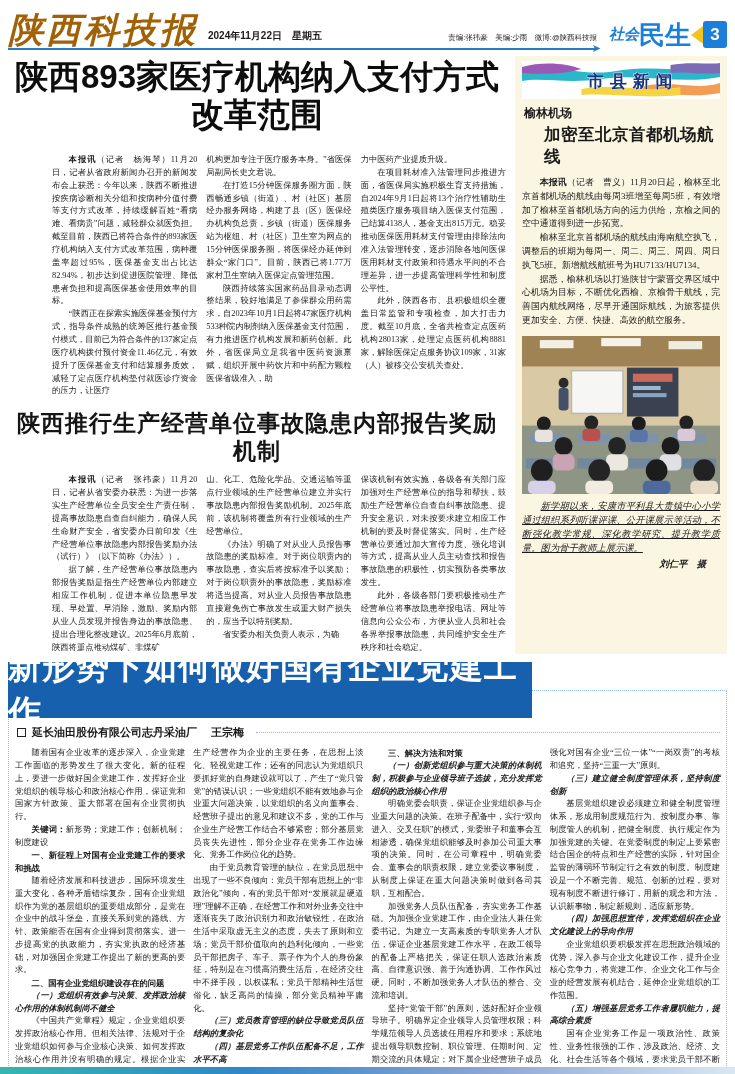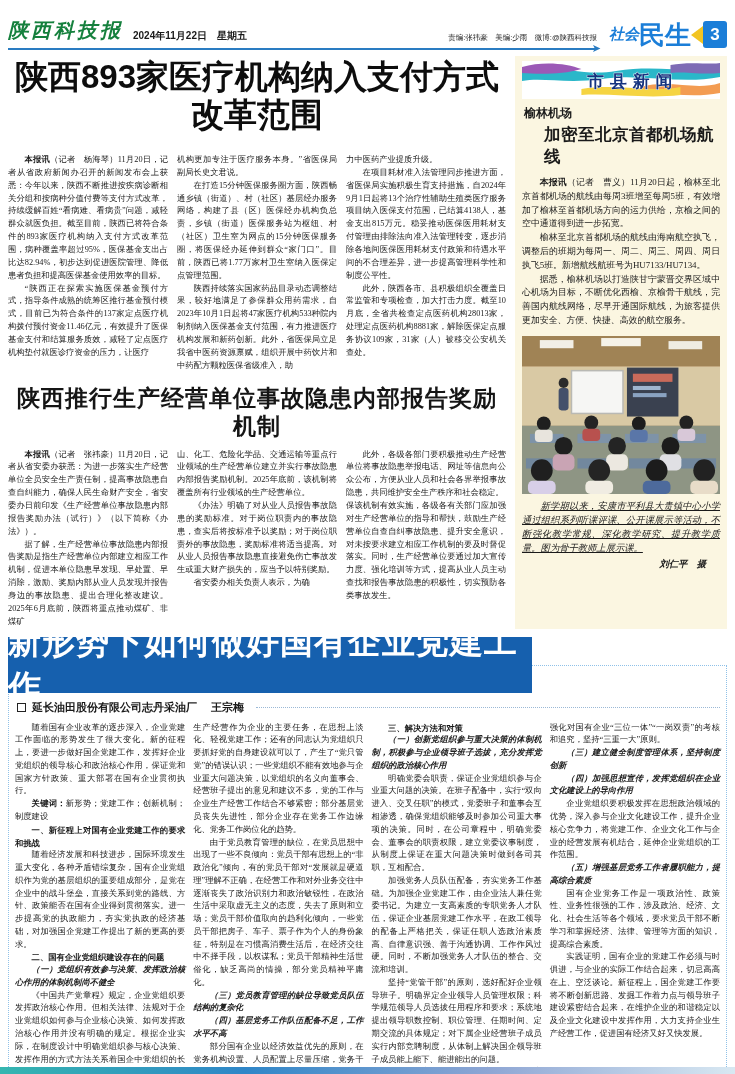--- a/index.html
+++ b/index.html
@@ -7,42 +7,42 @@
   .page {
     position:relative; width:735px; height:1074px; margin:0 auto;
     background:#ffffff; overflow:hidden;
     font-family:"Liberation Serif","DejaVu Serif",serif; color:#1a1a1a;
     padding:6px 8px 0 8px;
   }
   
   .masthead-row { display:flex; align-items:flex-end; height:44px; }
   .mast-left { flex:1; display:flex; align-items:flex-end; gap:10px;
     border-bottom:2px solid #2a7cc2; padding-bottom:3px; position:relative; }
-  .paper-name { font-size:20px; line-height:30px; color:#15803d; font-weight:bold;
-    font-style:italic; letter-spacing:3px; font-family:Liberation Serif, serif; }
+  .paper-name { font-size:35px; line-height:30px; color:#a16207; font-weight:bold;
+    font-style:italic; letter-spacing:3px; font-family:Liberation Sans, sans-serif; }
   .mast-date { font-size:10px; font-weight:bold; padding-bottom:2px; font-family:"Liberation Sans",sans-serif;}
   .mast-weekday { font-size:10px; font-weight:bold; padding-bottom:2px; font-family:"Liberation Sans",sans-serif;text-align:right;}
   .mast-editors { margin-left:auto; font-size:7.5px; color:#222; padding-bottom:2px; font-family:"Liberation Sans",sans-serif;}
   .mast-arrow { position:absolute; right:-4px; bottom:-7px; color:#2a7cc2; font-size:11px; }
   .section-label { display:flex; align-items:center; padding:0 0 2px 12px; }
   .sec1 { color:#1b7ed8; font-weight:bold; font-size:15px; font-family:"Liberation Sans",sans-serif; font-style:italic;}
   .sec2 { color:#1b7ed8; font-weight:bold; font-size:26px; line-height:26px; font-family:"Liberation Sans",sans-serif;}
   .page-arrow { width:0; height:0; border-top:9px solid transparent; border-bottom:9px solid transparent;
     border-right:12px solid #f2c422; }
   .page-num { background:#1b7ed8; color:#fff; font-weight:bold; font-size:17px;
     width:24px; height:27px; display:flex; align-items:center; justify-content:center;
     border-radius:3px; font-family:"Liberation Sans",sans-serif; }
   
   .main { display:grid; grid-template-columns:498px 1fr; gap:9px; margin-top:6px; }
   
   .h1 { font-family:"Liberation Sans","DejaVu Sans",sans-serif; font-weight:bold;
     font-size:33px; line-height:38px; text-align:center; letter-spacing:0px; color:#0d0d0d; margin:2px 0 20px 0; }
   .h2 { font-family:"Liberation Serif",serif; font-weight:bold; font-size:23px; line-height:28px;
     text-align:center; letter-spacing:1px; color:#151515; margin:12px 0 8px 0; }
-  .cols3 { display:flex; gap:9px; }
+  .cols3 { display:flex; gap:9px;margin-left:44px; }
   .cols3 .col { flex:1; font-size:8.3px; line-height:1.55; text-align:justify; }
   .para { text-indent:2em; text-align:justify; }
   .para.noind { text-indent:0; }
   .para.h { font-family:"Liberation Sans",sans-serif; font-weight:bold; }
   .para.sub { font-style:italic; font-weight:bold; color:#222; }
   .para b { font-weight:bold; }
   
   .sidebar { background:#fbf6e1; padding:5px 7px 6px 7px; }
   .banner-news { width:100%; height:38px; display:block; margin-bottom:6px; }
   .kicker { font-family:"Liberation Sans",sans-serif; font-weight:bold; font-size:12px; margin:4px 0 2px 2px; }
@@ -121,22 +121,22 @@
             <p class="para"><b></b><span>据了解，生产经营单位事故隐患内部报告奖励是指生产经营单位内部建立相应工作机制，促进本单位隐患早发现、早处置、早消除，激励、奖励内部从业人员发现并报告身边的事故隐患、提出合理化整改建议。2025年6月底前，陕西将重点推动煤矿、非煤矿</span></p>
           </div>
         <div class="col">
 
         <p class="para noind"><b></b><span>山、化工、危险化学品、交通运输等重点行业领域的生产经营单位建立并实行事故隐患内部报告奖励机制。2025年底前，该机制将覆盖所有行业领域的生产经营单位。</span></p>
             <p class="para"><b></b><span>《办法》明确了对从业人员报告事故隐患的奖励标准。对于岗位职责内的事故隐患，查实后将按标准予以奖励；对于岗位职责外的事故隐患，奖励标准将适当提高。对从业人员报告事故隐患直接避免伤亡事故发生或重大财产损失的，应当予以特别奖励。</span></p>
             <p class="para"><b></b><span>省安委办相关负责人表示，为确</span></p>
           </div>
         <div class="col">
 
-        <p class="para"><b></b><span>此外，各级各部门要积极推动生产经营单位将事故隐患举报电话、网址等信息向公众公布，方便从业人员和社会各界举报事故隐患，共同维护安全生产秩序和社会稳定。</span></p>
-            <p class="para noind"><b></b><span>保该机制有效实施，各级各有关部门应加强对生产经营单位的指导和帮扶，鼓励生产经营单位自查自纠事故隐患、提升安全意识，对未按要求建立相应工作机制的要及时督促落实。同时，生产经营单位要通过加大宣传力度、强化培训等方式，提高从业人员主动查找和报告事故隐患的积极性，切实预防各类事故发生。</span></p>
+        <p class="para noind"><b></b><span>保该机制有效实施，各级各有关部门应加强对生产经营单位的指导和帮扶，鼓励生产经营单位自查自纠事故隐患、提升安全意识，对未按要求建立相应工作机制的要及时督促落实。同时，生产经营单位要通过加大宣传力度、强化培训等方式，提高从业人员主动查找和报告事故隐患的积极性，切实预防各类事故发生。</span></p>
+            <p class="para"><b></b><span>此外，各级各部门要积极推动生产经营单位将事故隐患举报电话、网址等信息向公众公布，方便从业人员和社会各界举报事故隐患，共同维护安全生产秩序和社会稳定。</span></p>
           </div>
       </div>
     </div>
 
     <div class="sidebar">
       <svg class="banner-news" viewBox="0 0 200 38" preserveAspectRatio="none">
         <rect x="0" y="0" width="200" height="38" fill="#ffffff"></rect>
         <path d="M0,10 C35,2 60,16 95,10 C140,3 170,14 200,6 L200,16 C160,24 120,12 80,18 C45,23 20,16 0,20 Z" fill="#2ab7c9"></path>
         <path d="M0,6 C20,0 45,2 60,8 C40,14 15,13 0,12 Z" fill="#9b59b6"></path>
         <path d="M120,26 C150,18 175,30 200,22 L200,32 C170,38 140,30 120,34 Z" fill="#f39c52"></path>
@@ -243,20 +243,21 @@
           <p class="para sub"><b></b><span>（一）创新党组织参与重大决策的体制机制，积极参与企业领导班子选拔，充分发挥党组织的政治核心作用</span></p>
           <p class="para"><b></b><span>明确党委会职责，保证企业党组织参与企业重大问题的决策。在班子配备中，实行“双向进入、交叉任职”的模式，党委班子和董事会互相渗透，确保党组织能够及时参加公司重大事项的决策。同时，在公司章程中，明确党委会、董事会的职责权限，建立党委议事制度，从制度上保证在重大问题决策时做到各司其职，互相配合。</span></p>
           <p class="para"><b></b><span>加强党务人员队伍配备，夯实党务工作基础。为加强企业党建工作，由企业法人兼任党委书记。为建立一支高素质的专职党务人才队伍，保证企业基层党建工作水平，在政工领导的配备上严格把关，保证任职人选政治素质高、自律意识强、善于沟通协调、工作作风过硬。同时，不断加强党务人才队伍的整合、交流和培训。</span></p>
           <p class="para"><b></b><span>坚持“党管干部”的原则，选好配好企业领导班子。明确界定企业领导人员管理权限；科学规范领导人员选拔任用程序和要求；系统地提出领导职数控制、职位管理、任期时间、定期交流的具体规定；对下属企业经营班子成员实行内部竞聘制度，从体制上解决国企领导班子成员能上能下、能进能出的问题。</span></p>
           <p class="para sub"><b></b><span>（二）重视纪检监督，提高党员领导干部红线意识</span></p>
         </div>
       <div class="col">
 
       <p class="para noind"><b></b><span>强化对国有企业“三位一体”“一岗双责”的考核和追究，坚持“三重一大”原则。</span></p>
           <p class="para sub"><b></b><span>（三）建立健全制度管理体系，坚持制度创新</span></p>
+          <p class="para"><b></b><span>基层党组织建设必须建立和健全制度管理体系，形成用制度规范行为、按制度办事、靠制度管人的机制，把健全制度、执行规定作为加强党建的关键。在党委制度的制定上要紧密结合国企的特点和生产经营的实际，针对国企监管的薄弱环节制定行之有效的制度。制度建设是一个不断完善、规范、创新的过程，要对现有制度不断进行修订，用新的观念和方法，认识新事物，制定新规则，适应新形势。</span></p>
           <p class="para sub"><b></b><span>（四）加强思想宣传，发挥党组织在企业文化建设上的导向作用</span></p>
           <p class="para"><b></b><span>企业党组织要积极发挥在思想政治领域的优势，深入参与企业文化建设工作，提升企业核心竞争力，将党建工作、企业文化工作与企业的经营发展有机结合，延伸企业党组织的工作范围。</span></p>
           <p class="para sub"><b></b><span>（五）增强基层党务工作者履职能力，提高综合素质</span></p>
           <p class="para"><b></b><span>国有企业党务工作是一项政治性、政策性、业务性很强的工作，涉及政治、经济、文化、社会生活等各个领域，要求党员干部不断学习和掌握经济、法律、管理等方面的知识，提高综合素质。</span></p>
           <p class="para"><b></b><span>实践证明，国有企业的党建工作必须与时俱进，与企业的实际工作结合起来，切忌高高在上、空泛谈论。新征程上，国企党建工作要将不断创新思路、发掘工作着力点与领导班子建设紧密结合起来，在维护企业的和谐稳定以及企业文化建设中发挥作用，大力支持企业生产经营工作，促进国有经济又好又快发展。</span></p>
         </div>
     </div>
   </div>
 
   <div class="footer-bar"></div>

